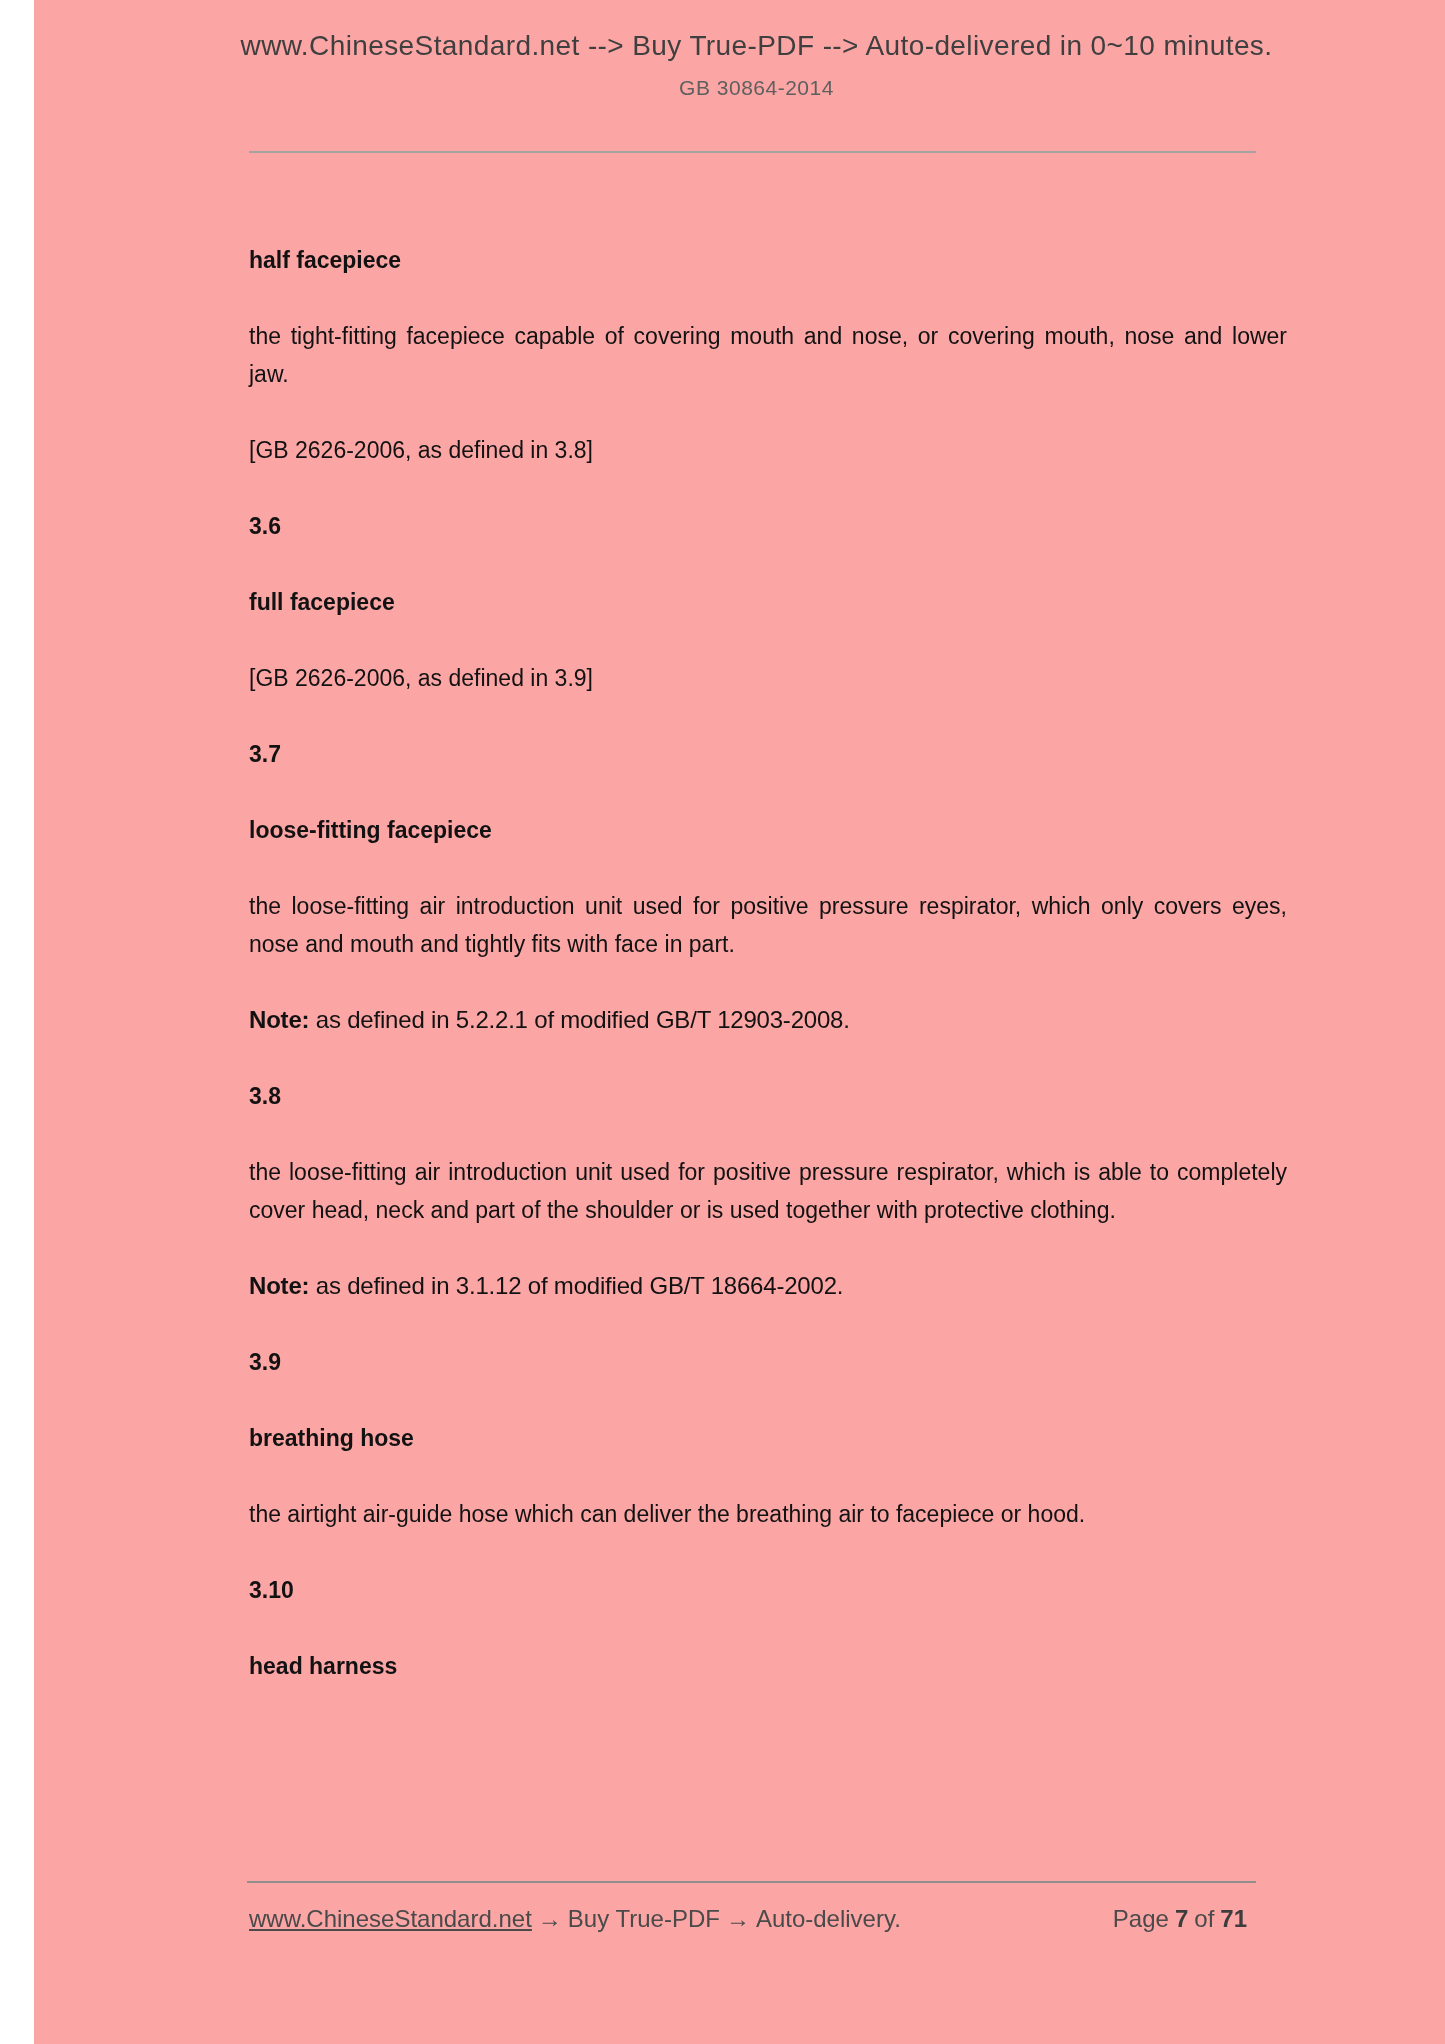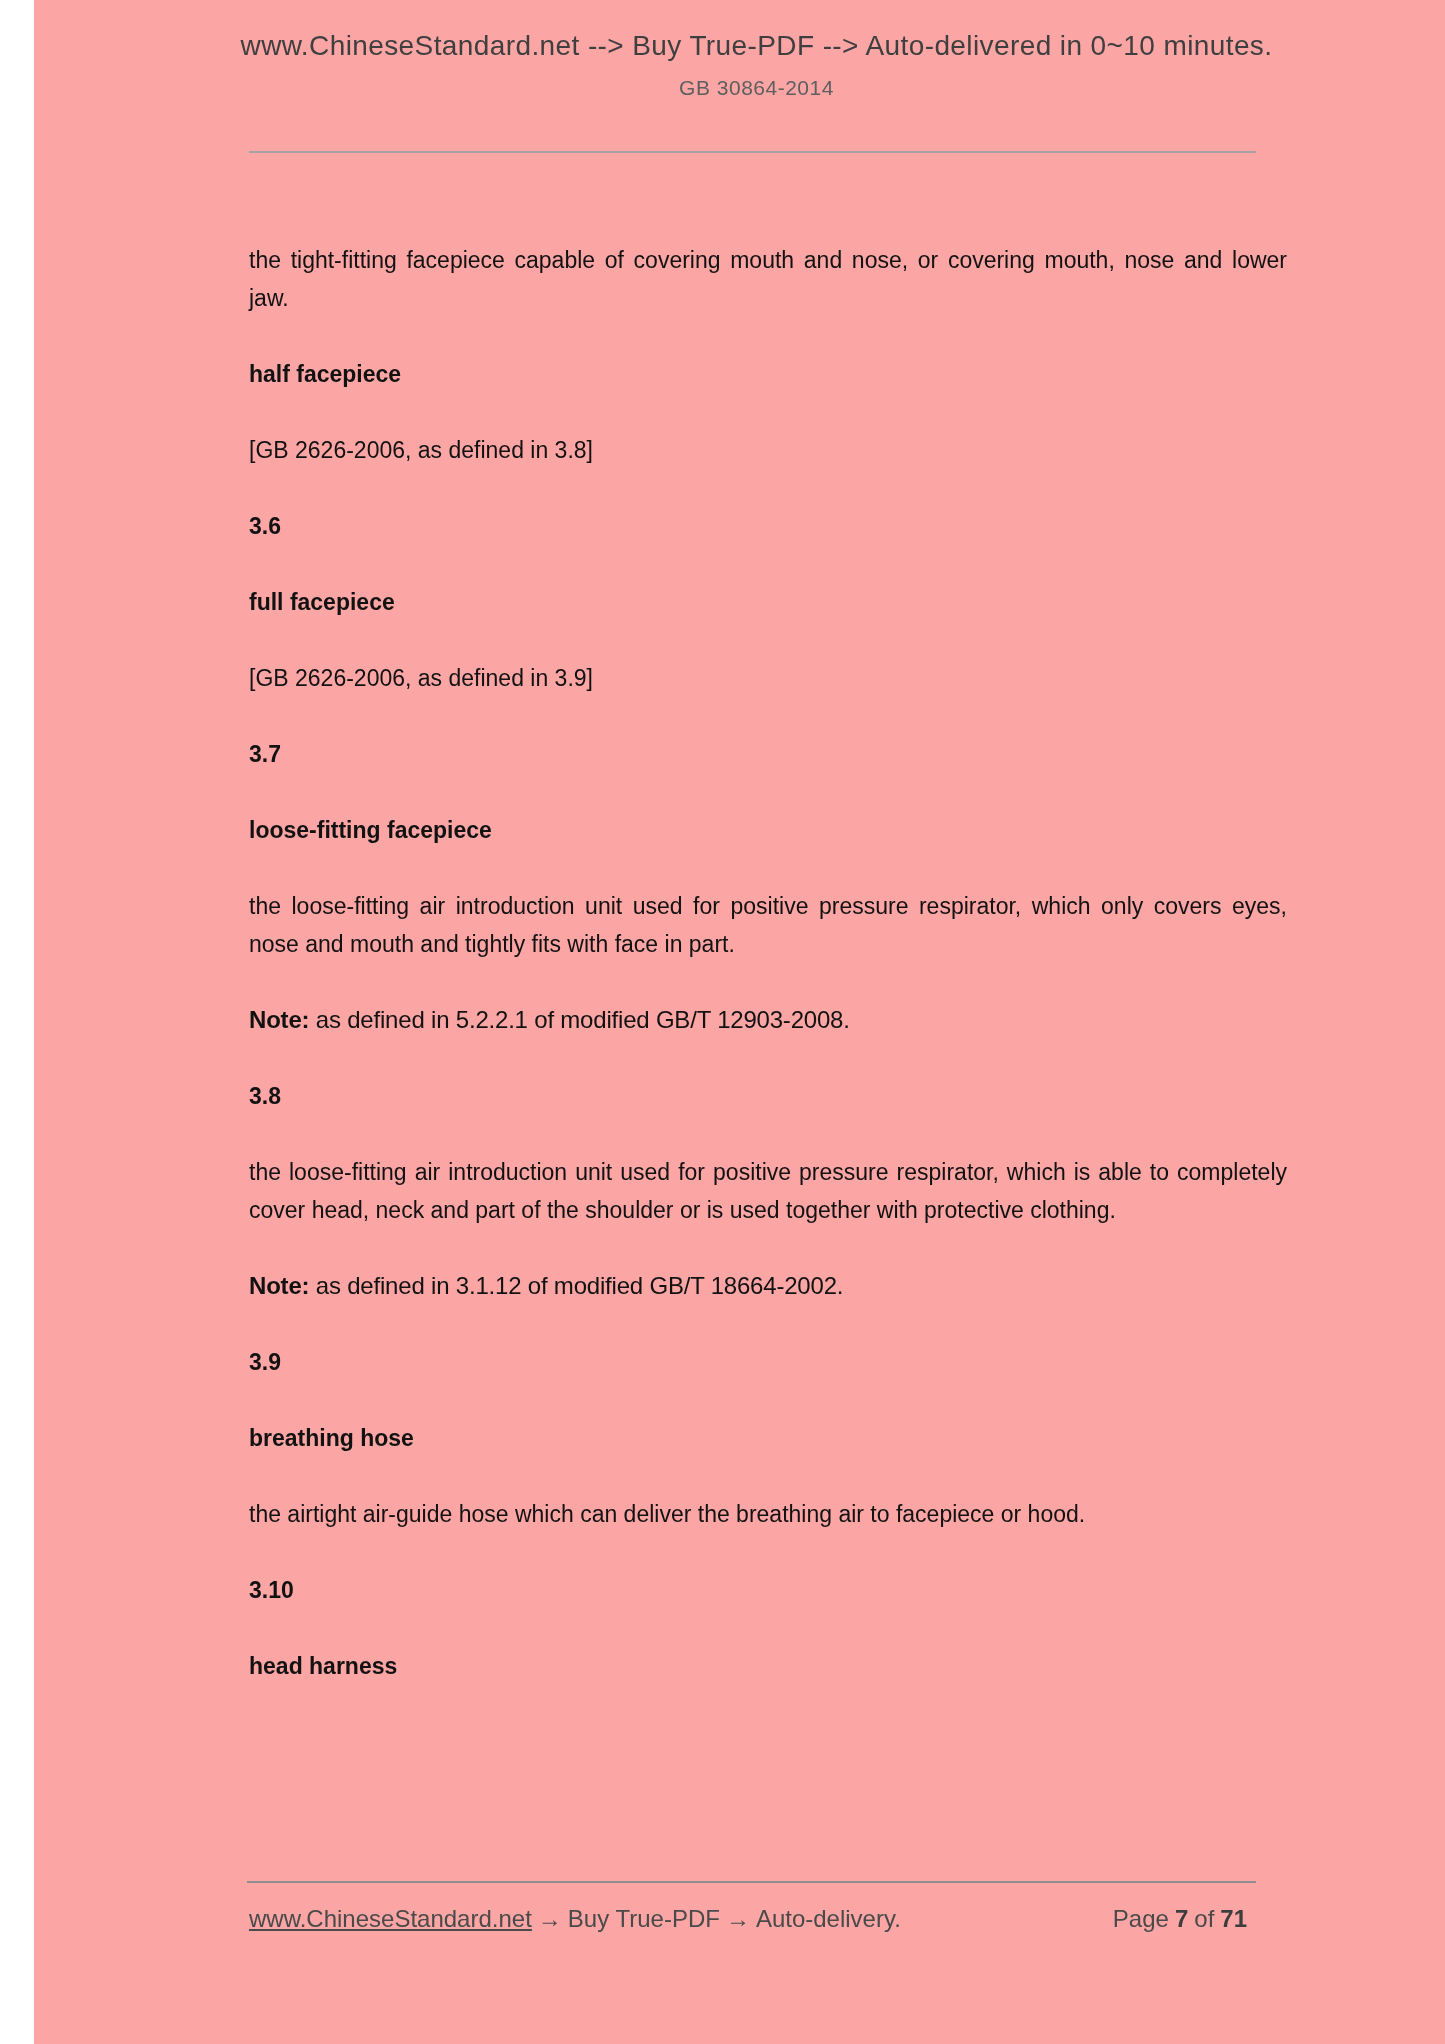--- a/index.html
+++ b/index.html
@@ -104,23 +104,23 @@
 <div class="page">
 
   <div class="banner">www.ChineseStandard.net --&gt; Buy True-PDF --&gt; Auto-delivered in 0~10 minutes.</div>
 
   <div class="doc-number">GB 30864-2014</div>
 
   <div class="rule-top"></div>
 
   <div class="content">
 
+    <div class="block term">half facepiece</div>
+
     <div class="block paragraph">the tight-fitting facepiece capable of covering mouth and nose, or covering mouth, nose and lower jaw.</div>
-
-    <div class="block term">half facepiece</div>
 
     <div class="block reference">[GB 2626-2006, as defined in 3.8]</div>
 
     <div class="block section-number">3.6</div>
 
     <div class="block term">full facepiece</div>
 
 
     <div class="block reference">[GB 2626-2006, as defined in 3.9]</div>
 

